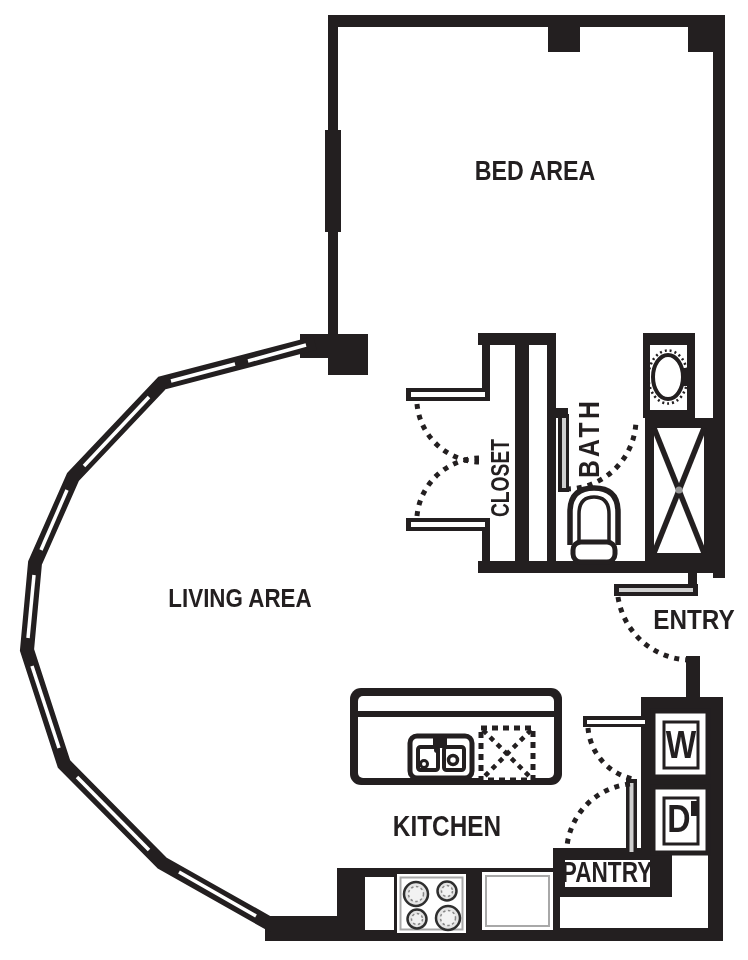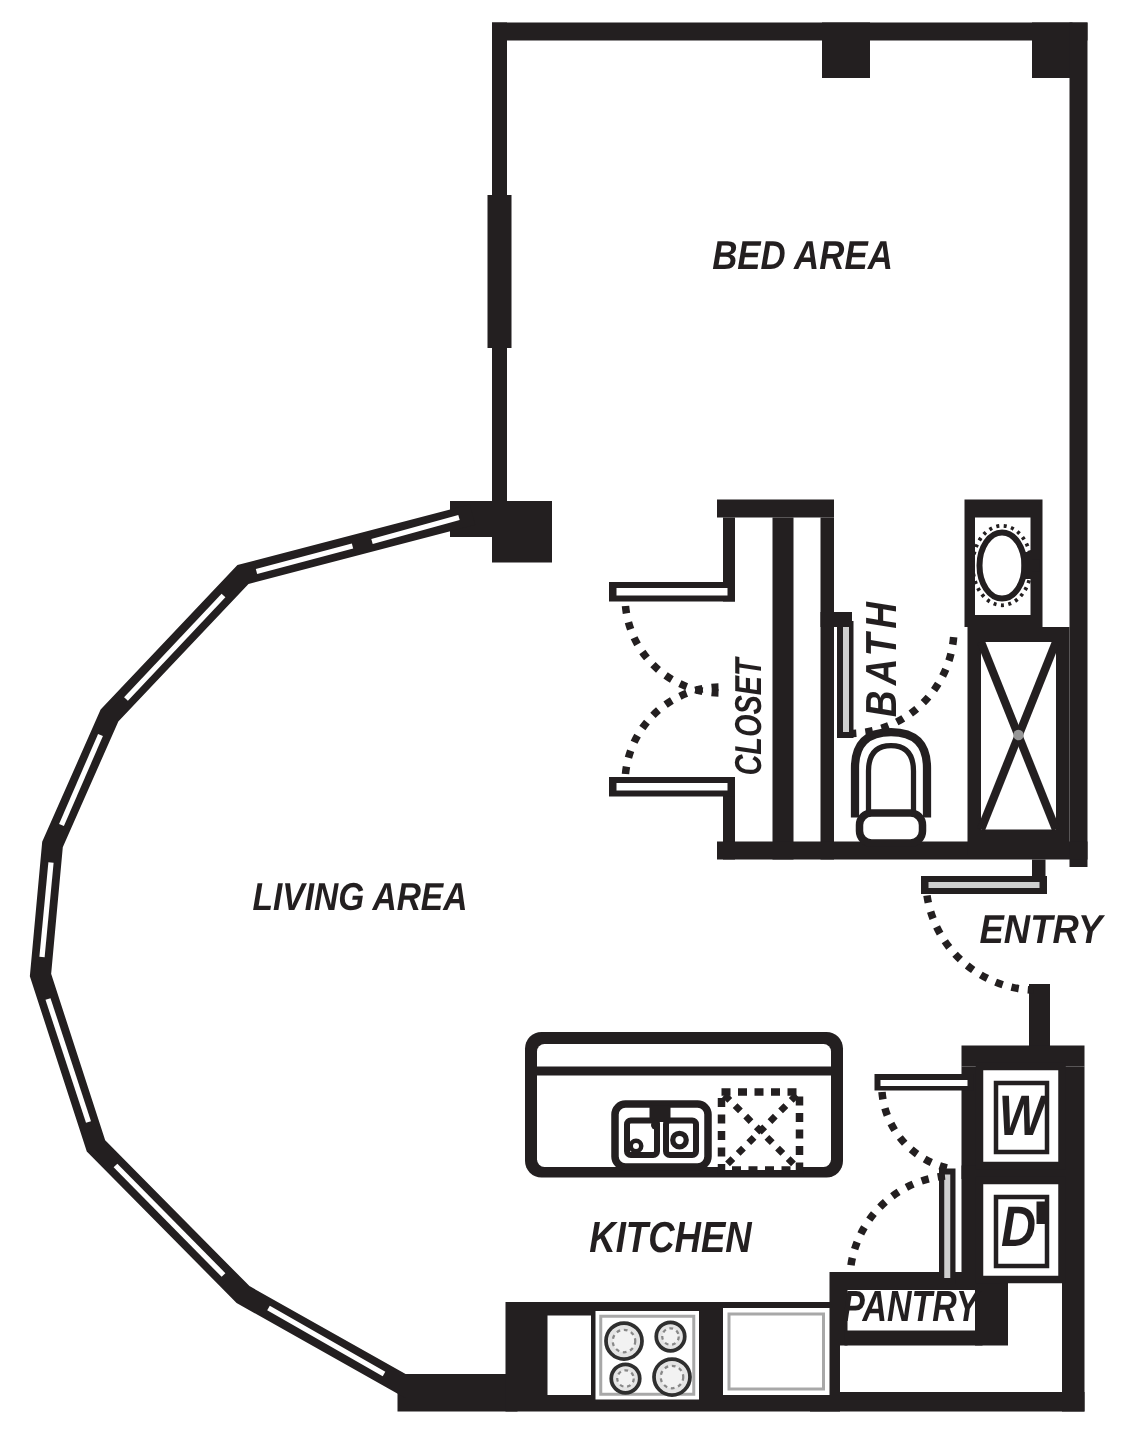--- a/index.html
+++ b/index.html
@@ -1,17 +1,17 @@
 <!DOCTYPE html>
 <html style="--ink: #231f20; --paper: #ffffff; --door-core: #cfcfcf; --glass: #ffffff;"><head>
 <meta charset="utf-8">
 <style>
   html,body{margin:0;padding:0;background:#ffffff;}
   #plan{position:relative;width:748px;height:960px;background:var(--paper,#fff);
-        font-family:"Liberation Sans", sans-serif;overflow:hidden;font-style:italic;}
+        font-family:"Liberation Sans", sans-serif;overflow:hidden;}
   #plan svg{position:absolute;left:0;top:0;}
   .ink{fill:var(--ink,#231f20);}
   .paper{fill:var(--paper,#ffffff);}
   .core{fill:var(--door-core,#cfcfcf);}
   .wallstroke{stroke:var(--ink,#231f20);fill:none;}
   .glass{stroke:var(--glass,#ffffff);stroke-width:3.5;}
   .dash{stroke:var(--ink,#231f20);stroke-width:5;fill:none;stroke-dasharray:5 6;}
   .fix{stroke:var(--ink,#231f20);fill:var(--paper,#ffffff);}
   .lbl{position:absolute;color:var(--ink,#231f20);font-weight:bold;white-space:nowrap;
        transform:translate(-50%,-50%) scaleX(0.86);}

